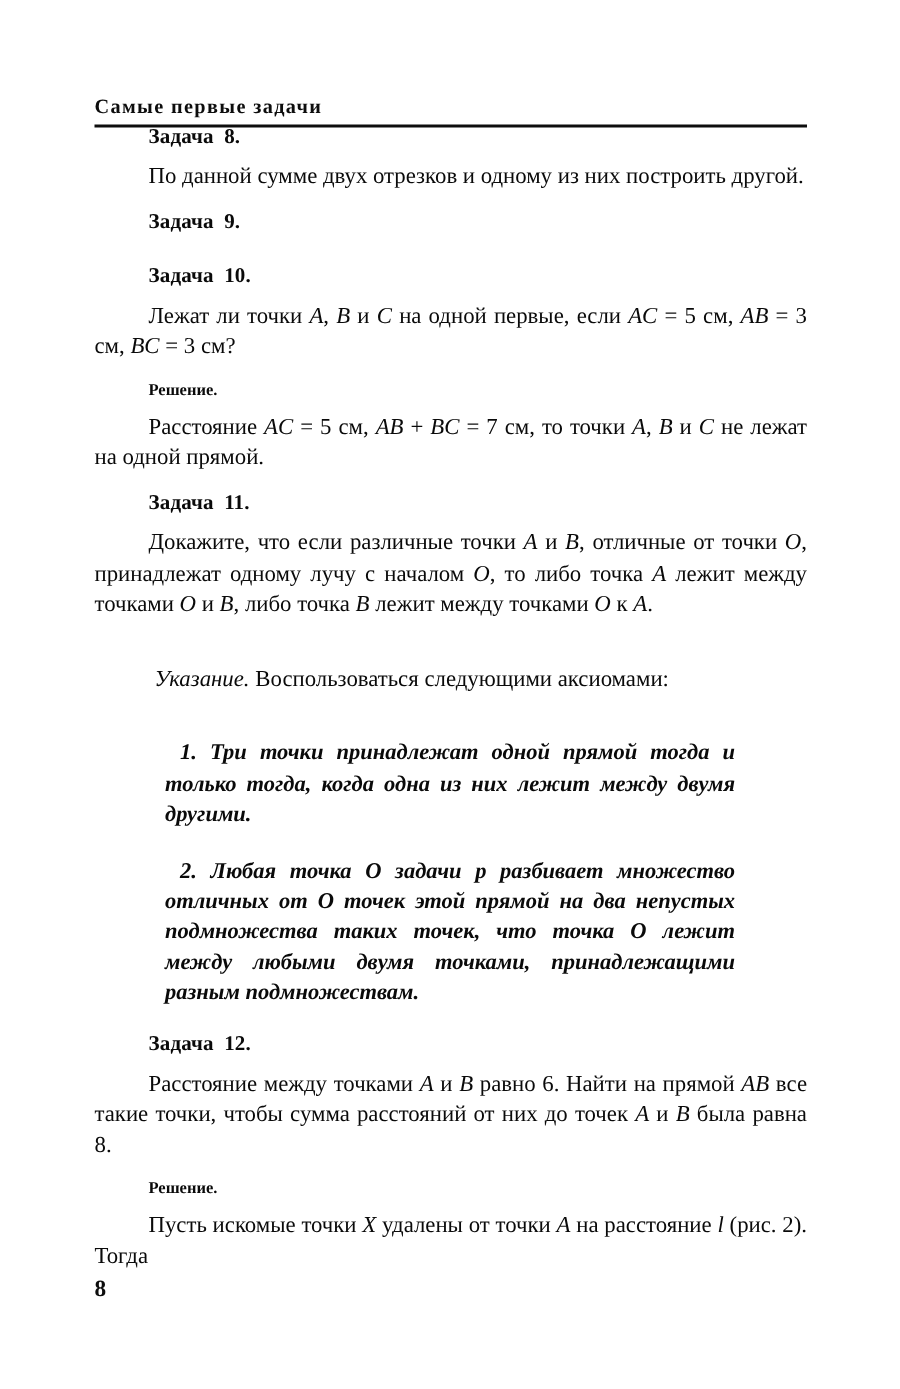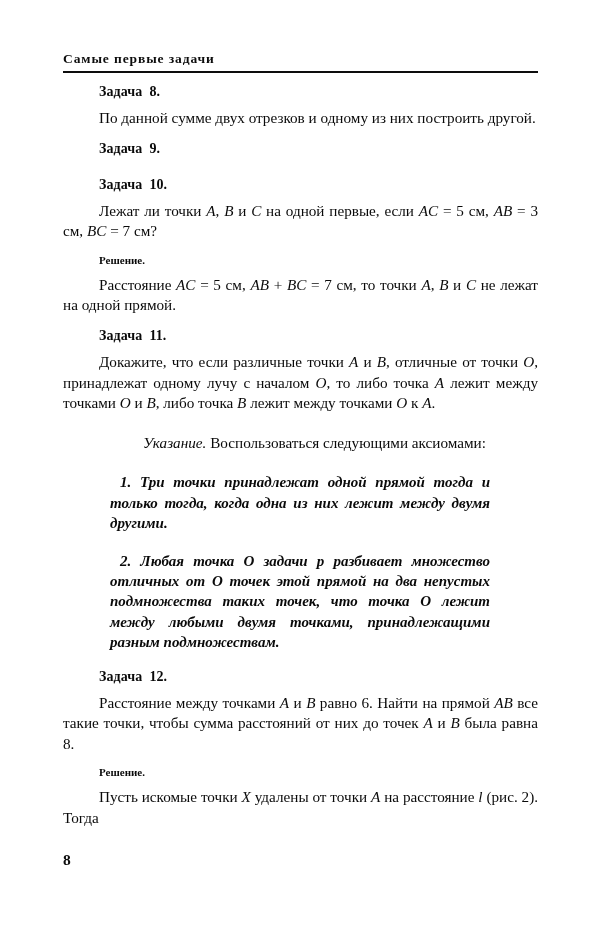--- a/index.html
+++ b/index.html
@@ -21,21 +21,21 @@
     left: 0; top: 0;
     width: 600px;
     height: 926px;
     background: #ffffff;
   }
 
   
   .running-head {
     position: absolute;
     left: 63px;
-    top: 52px;
+    top: 64px;
     width: 475px;
   }
   .running-head-text {
     font-family: "Liberation Serif", "DejaVu Serif", serif;
     font-weight: bold;
     font-size: 13.5px;
     letter-spacing: 0.9px;
     line-height: 1.1;
     color: #0d0d0d;
   }
@@ -82,23 +82,23 @@
     font-weight: bold;
     font-size: 11px;
     line-height: 1.0;
     margin: 0;
     padding-left: 36px;
   }
 
   .hint-para {
     font-size: 15.2px;
     line-height: 20.6px;
-    margin: 2px;
+    margin: 12px;
     text-indent: 28px;
-    text-align: center;
+    text-align: left;
   }
   .hint-word {
     font-style: italic;
   }
 
   .axioms {
     margin: 0;
     padding-left: 47px;
     padding-right: 48px;
   }
@@ -152,21 +152,21 @@
 
     <div class="gap-md"></div>
 
     <p class="task-label"><span>Задача</span><span class="num">9.</span></p>
     <div class="gap-sm"></div>
 
     <div class="gap-md"></div>
 
     <p class="task-label"><span>Задача</span><span class="num">10.</span></p>
     <div class="gap-sm"></div>
-    <p class="para"><span>Лежат ли точки </span><i class="m">A</i><span>, </span><i class="m">B</i><span> и </span><i class="m">C</i><span> на одной первые, если </span><i class="m">AC</i><span> = 5 см, </span><i class="m">AB</i><span> = 3 см, </span><i class="m">BC</i><span> = 7 см?</span></p>
+    <p class="para"><span>Лежат ли точки </span><i class="m">A</i><span>, </span><i class="m">B</i><span> и </span><i class="m">C</i><span> на одной первые, если </span><i class="m">AC</i><span> = 5 см, </span><i class="m">AB</i><span> = 3 см, </span><i class="m">BC</i><span> = 3 см?</span></p>
 
     <div class="gap-md"></div>
 
     <p class="solution-label">Решение.</p>
     <div class="gap-sm"></div>
     <p class="para"><span>Расстояние </span><i class="m">AC</i><span> = 5 см, </span><i class="m">AB</i><span> + </span><i class="m">BC</i><span> = 7 см, то точки </span><i class="m">A</i><span>, </span><i class="m">B</i><span> и </span><i class="m">C</i><span> не лежат на одной прямой.</span></p>
 
     <div class="gap-md"></div>
 
     <p class="task-label"><span>Задача</span><span class="num">11.</span></p>

